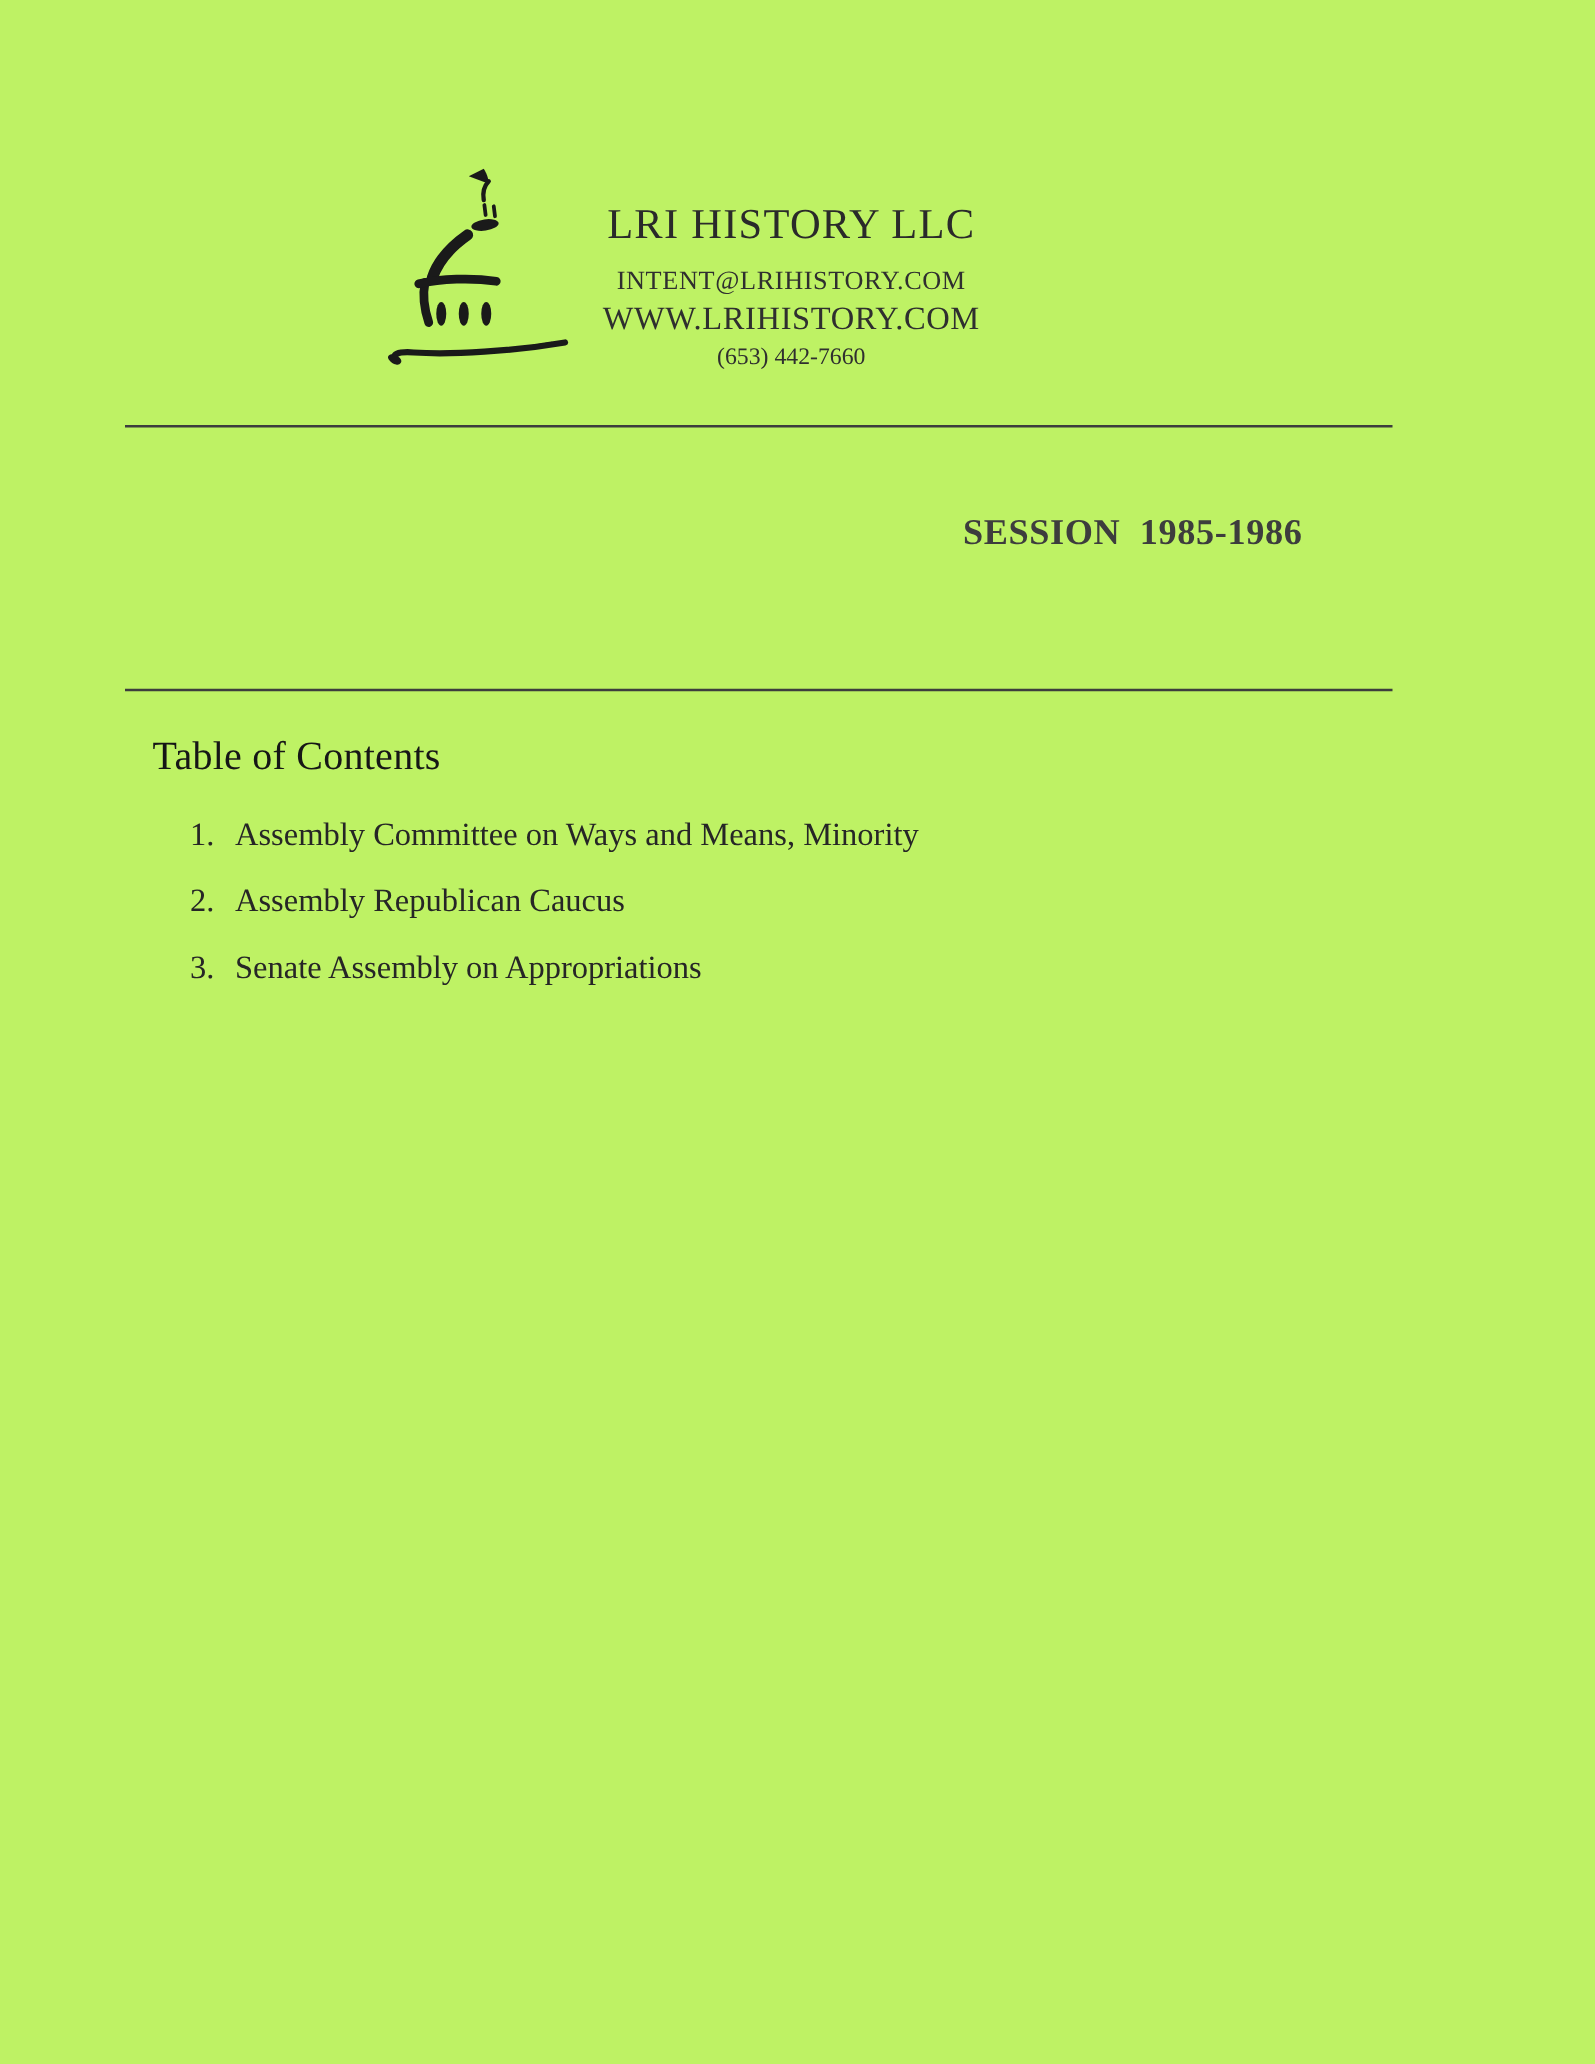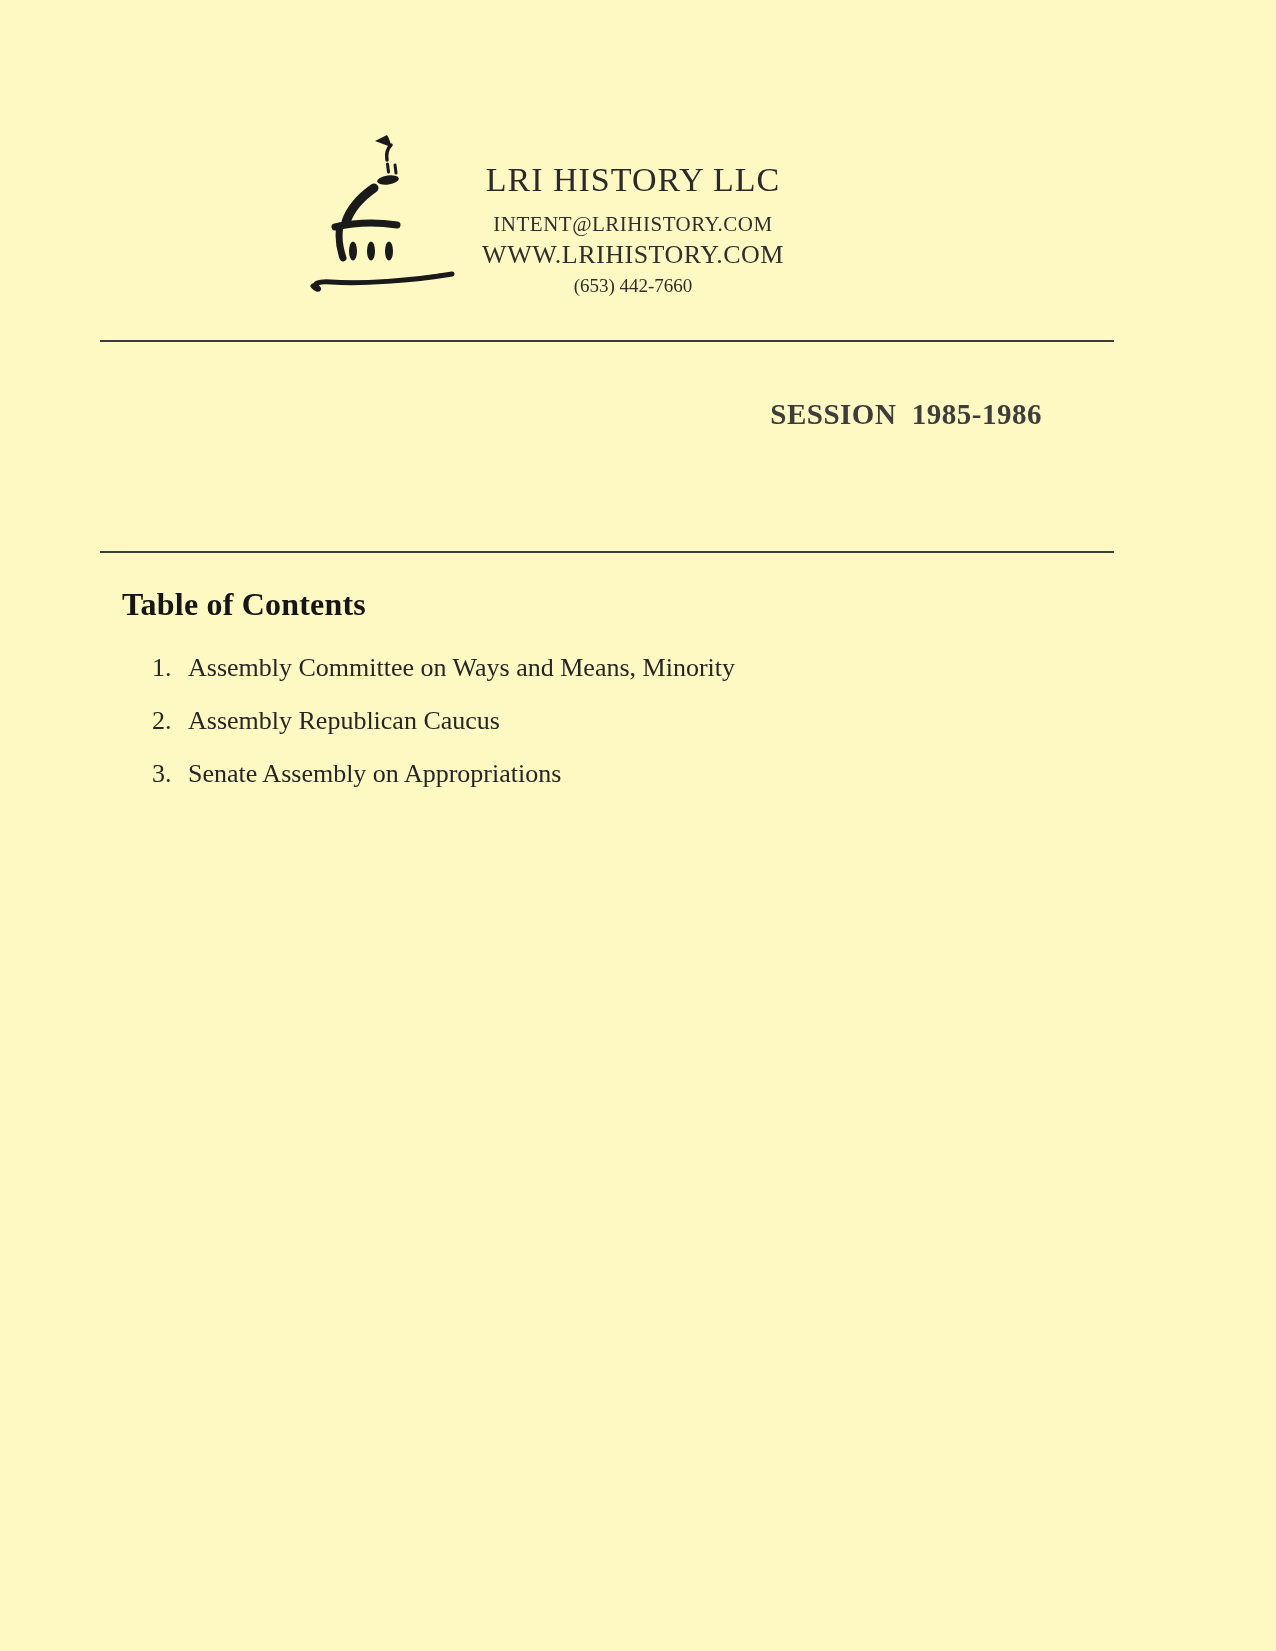--- a/index.html
+++ b/index.html
@@ -3,21 +3,21 @@
 <meta charset="utf-8">
 <style>
   * { margin: 0; padding: 0; box-sizing: border-box; }
   html, body { background: #ffffff; }
   body { font-family: "Liberation Serif", "DejaVu Serif", serif; }
 
   .page {
     position: relative;
     width: 1276px;
     height: 1651px;
-    background: #fef9c3;
+    background: #bef264;
     overflow: hidden;
   }
 
   
   .logo {
     position: absolute;
     left: 291px;
     top: 127px;
     width: 190px;
     height: 165px;
@@ -56,37 +56,37 @@
     width: 1014px;
     height: 2px;
     background: #3d3d3d;
   }
   .rule-top    { top: 340px; }
   .rule-bottom { top: 551px; }
 
   
   .session-block {
     position: absolute;
-    top: 392px;
+    top: 404px;
     right: 234px;
     text-align: right;
     font-weight: bold;
     font-size: 29px;
     line-height: 44px;
     color: #3d3d3d;
     letter-spacing: 0.5px;
   }
   .ws-pre { white-space: pre; }
 
   
   .toc-heading {
     position: absolute;
     left: 122px;
     top: 587px;
-    font-weight: bold;
+    font-weight: normal;
     font-size: 32px;
     line-height: 34px;
     color: #161616;
     letter-spacing: 0.2px;
   }
   .toc-list {
     position: absolute;
     left: 152px;
     top: 653px;
     color: #262626;

